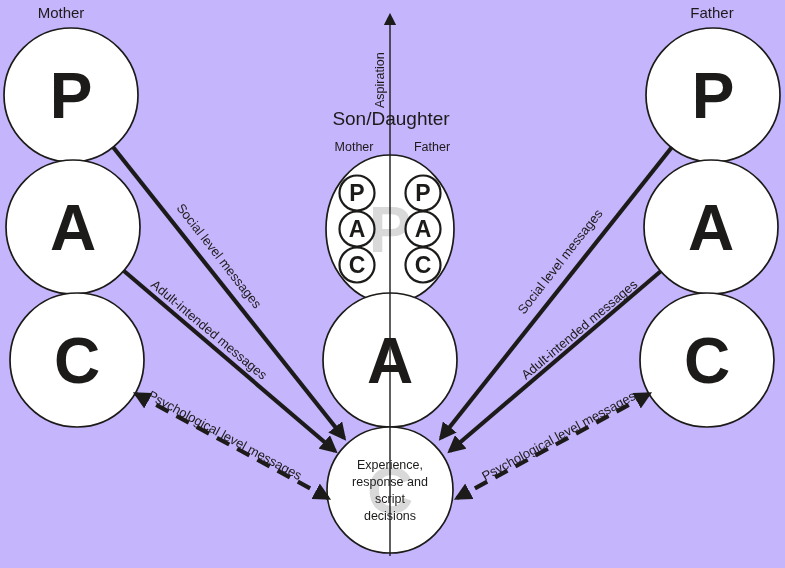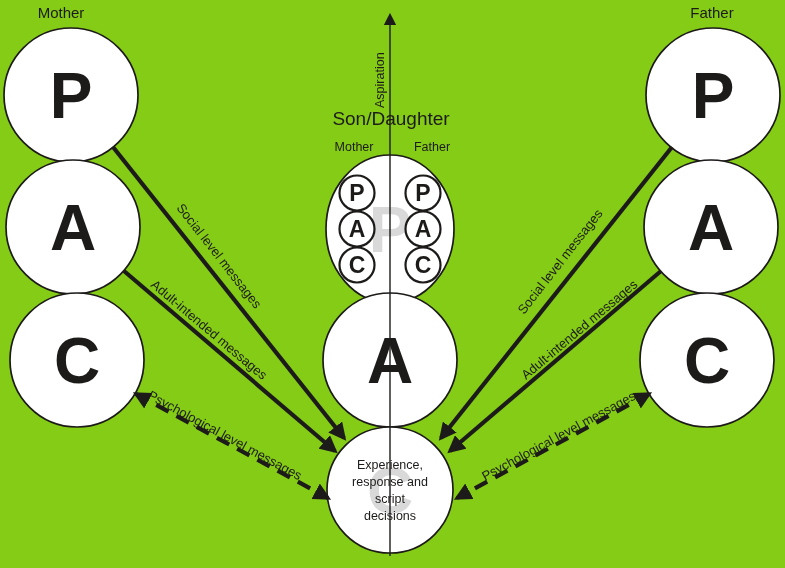--- a/index.html
+++ b/index.html
@@ -1,17 +1,17 @@
 <!DOCTYPE html>
 <html style="--color-ink: #1d1b19; --color-faded_letter: #d9d9d9;"><head>
 <meta charset="utf-8">
 <style>
   :root{ --color-ink:#1d1b19; --color-faded_letter:#d9d9d9; }
   html,body{ margin:0; padding:0; background:#fff; }
-  .stage{ position:relative; width:785px; height:568px; background:#84cc16; overflow:hidden; }
+  .stage{ position:relative; width:785px; height:568px; background:#c4b5fd; overflow:hidden; }
   svg{ display:block; }
   text{ font-family:"Liberation Sans",sans-serif; fill:var(--color-ink); }
   .shape{ fill:#fff; stroke:var(--color-ink); stroke-width:1.7; }
   .shape-bold{ stroke-width:2.2; }
   .big-letter{ font-size:64px; font-weight:bold; text-anchor:middle; }
   .faded{ fill:var(--color-faded_letter); }
   .small-letter{ font-size:23px; font-weight:bold; text-anchor:middle; }
   .side-label{ font-size:15px; text-anchor:middle; }
   .title{ font-size:19px; text-anchor:middle; }
   .col-label{ font-size:12.5px; text-anchor:middle; }

